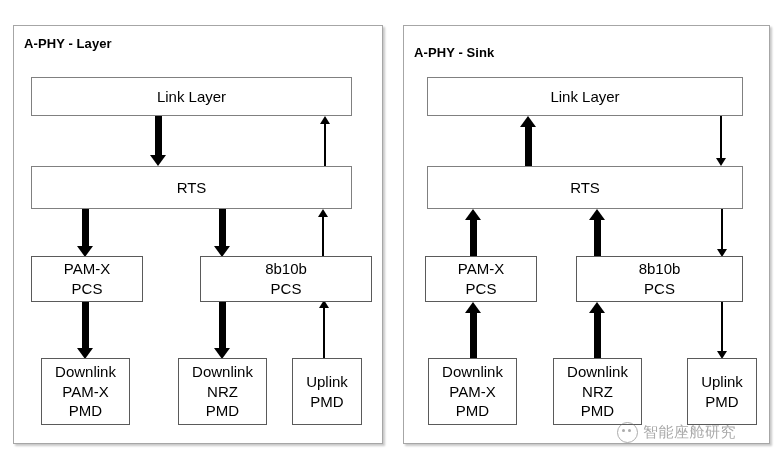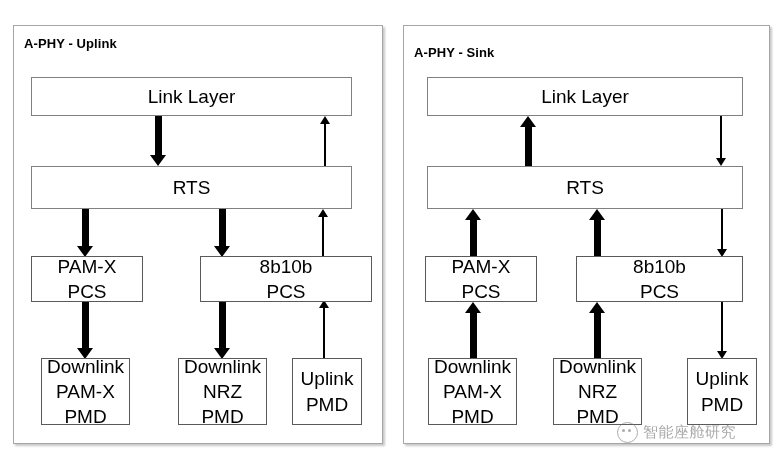--- a/index.html
+++ b/index.html
@@ -35,21 +35,21 @@
   .box {
     position: absolute;
     box-sizing: border-box;
     border: 1px solid #808080;
     background: #ffffff;
     display: flex;
     flex-direction: column;
     align-items: center;
     justify-content: center;
     color: #000000;
-    font-size: 19px;
+    font-size: 15px;
     line-height: 1.32;
     text-align: center;
     z-index: 3;
   }
   .box.dark { border-color: #5a5a5a; }
   .box .ln { display: block; white-space: nowrap; }
 
   
   .arrow { position: absolute; z-index: 2; }
   .shaft { position: absolute; background: #000000; }
@@ -117,21 +117,21 @@
     font-family: "DejaVu Sans", sans-serif;
   }
 </style>
 </head>
 <body>
 
 <div id="canvas">
 
   <div class="panel" style="left:13px; top:25px; width:370px; height:419px;"></div>
 
-  <div class="panel-title" style="left:24px; top:36px;">A-PHY - Uplink</div>
+  <div class="panel-title" style="left:24px; top:36px;">A-PHY - Layer</div>
 
   <div class="box" style="left:31px; top:77px; width:321px; height:39px;">
     <span class="ln">Link Layer</span>
   </div>
 
   <div class="arrow thick" style="left:150px; top:116px; width:16px; height:50px;">
     <div class="shaft" style="left:4.5px; top:0; height:39px;"></div>
     <div class="head down" style="left:0; top:39px;"></div>
   </div>
 

